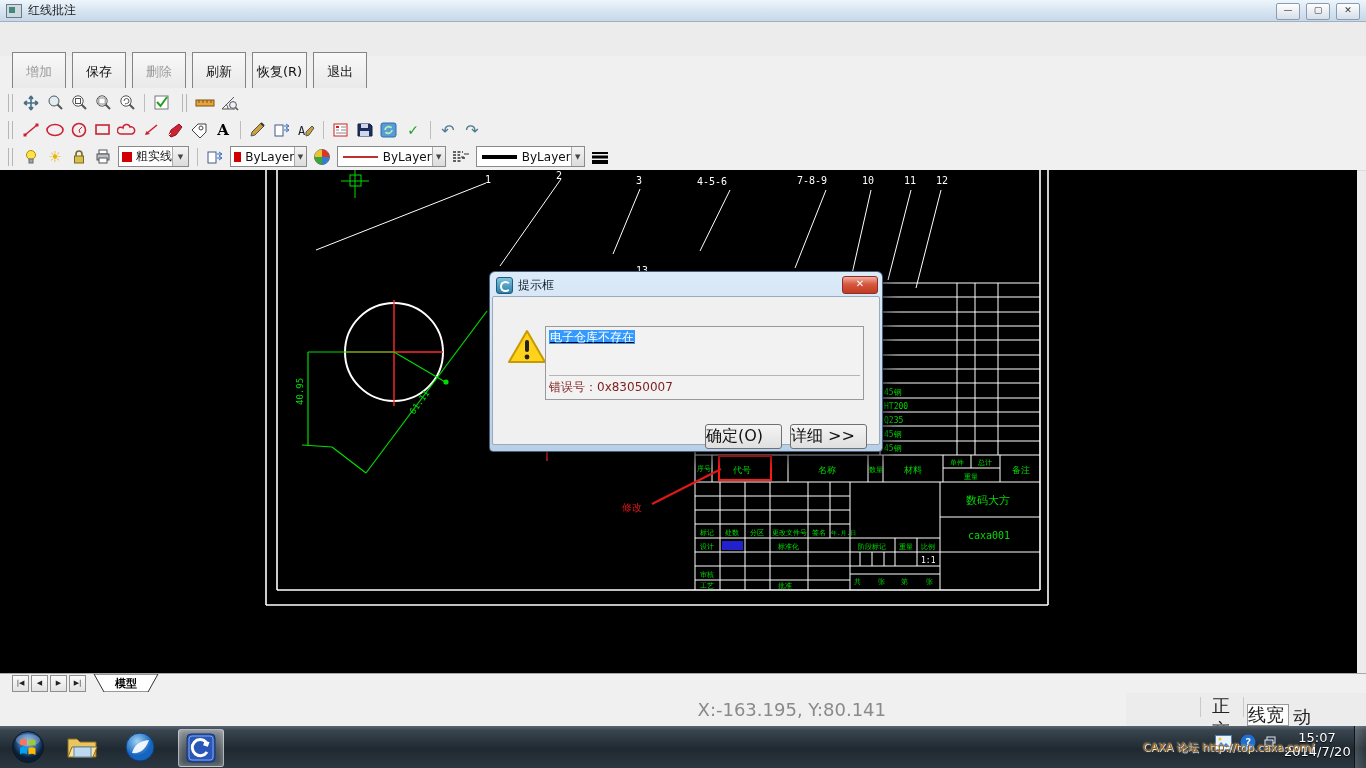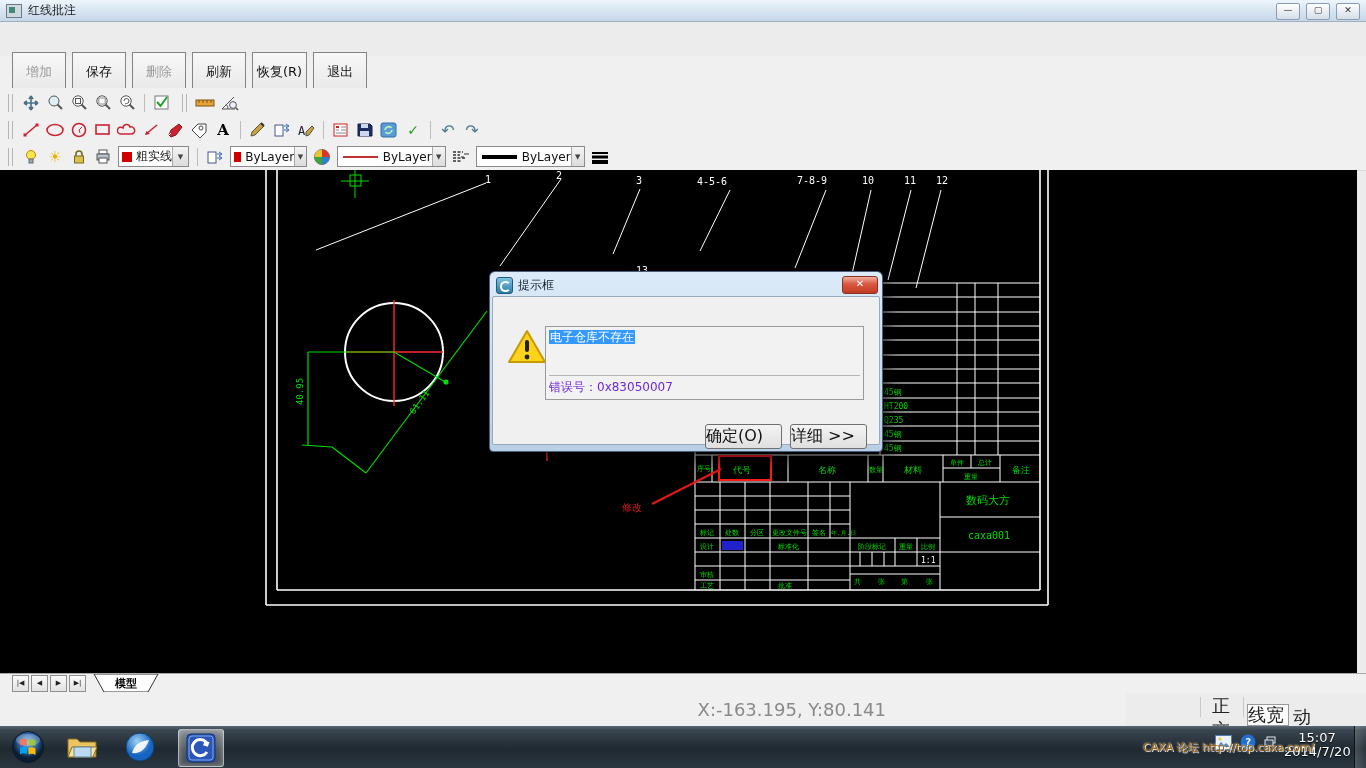--- a/index.html
+++ b/index.html
@@ -42,23 +42,23 @@
   #dlg-title .dlgicon{width:15px;height:15px;margin:0 5px 0 4px;border-radius:3px;
     background:linear-gradient(#7fc4de,#2d7fa8);border:1px solid #1d5c7e;position:relative;}
   #dlg-title .dlgicon:before{content:"";position:absolute;left:3px;top:3px;width:7px;height:7px;
     border:2px solid #fff;border-right-color:transparent;border-radius:50%;}
   #dlg-close{margin-left:auto;width:34px;height:16px;margin-right:2px;border:1px solid #8e2f23;border-radius:3px;
     background:linear-gradient(#f0b0a0,#d8573f 45%,#c03a22);color:#fff;font-size:10px;font-weight:bold;
     text-align:center;line-height:14px;}
   #dlg-body{position:relative;height:147px;background:#f0f0f0;border:1px solid #98aabc;border-radius:2px;}
   #warn-icon{position:absolute;left:14px;top:32px;}
   #msg-panel{position:absolute;left:52px;top:29px;width:317px;height:72px;border:1px solid #9a9a9a;background:#f2f2f2;}
-  #msg-line{font-size:12px;margin:2px 0 0 3px;}
+  #msg-line{font-size:12px;margin:2px 0 0 3px;text-decoration:underline;}
   #msg-line span{background:#3399ff;color:#fff;padding:0 1px;}
-  #err-line{position:absolute;left:3px;bottom:3px;font-size:12px;color:#6d28d9;width:98%;border-top:1px solid #b5b5b5;padding-top:3px;}
+  #err-line{position:absolute;left:3px;bottom:3px;font-size:12px;color:#7f1d1d;width:98%;border-top:1px solid #b5b5b5;padding-top:3px;}
   .dlgbtn{position:absolute;top:127px;width:75px;height:23px;border:1px solid #707070;border-radius:3px;
     background:linear-gradient(#f4f4f4,#dfdfdf);font-size:16px;text-align:left;line-height:21px;color:#111;}
   
   #tabrow{left:0;top:673px;width:1366px;height:19px;background:#f0f0f0;border-top:1px solid #a8a8a8;display:flex;align-items:center;}
   .navbtn{width:15px;height:15px;border:1px solid #8f8f8f;background:linear-gradient(#fbfbfb,#e2e2e2);
     margin-left:2px;font-size:7px;text-align:center;line-height:14px;color:#222;}
   #statusbar{left:0;top:692px;width:1126px;height:34px;background:#f0f0f0;font-size:18px;color:#222;}
   #coords{position:absolute;right:240px;top:7px;color:#8a8a8a;}
   .stsep{position:absolute;top:5px;width:1px;height:20px;background:#c9c9c9;}
   #st-ortho{position:absolute;left:1212px;top:2px;font-family:Liberation Serif, serif;}

